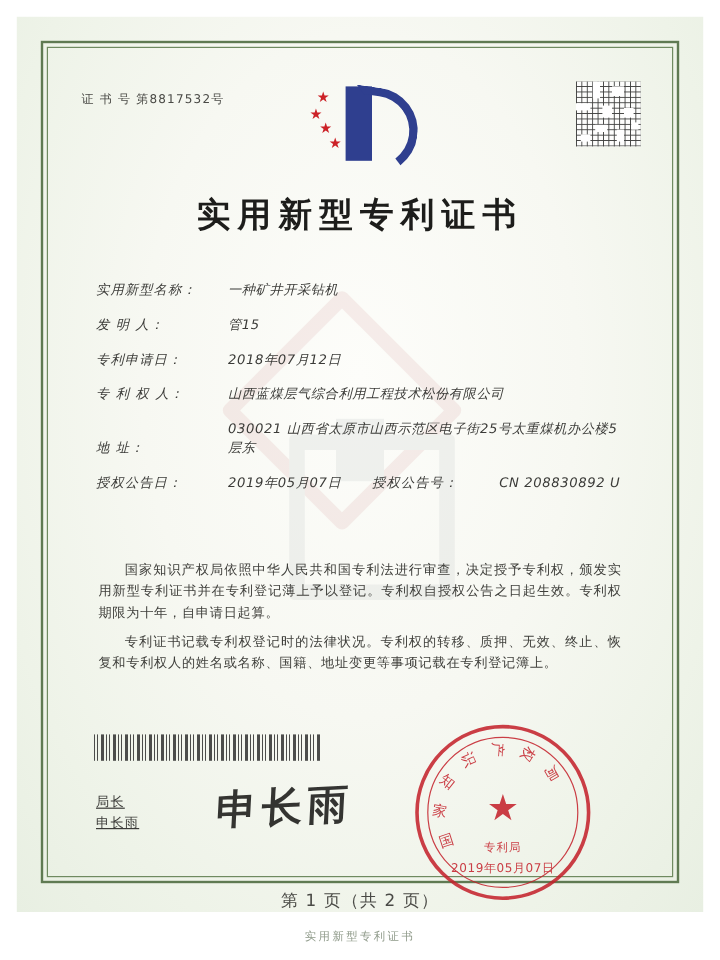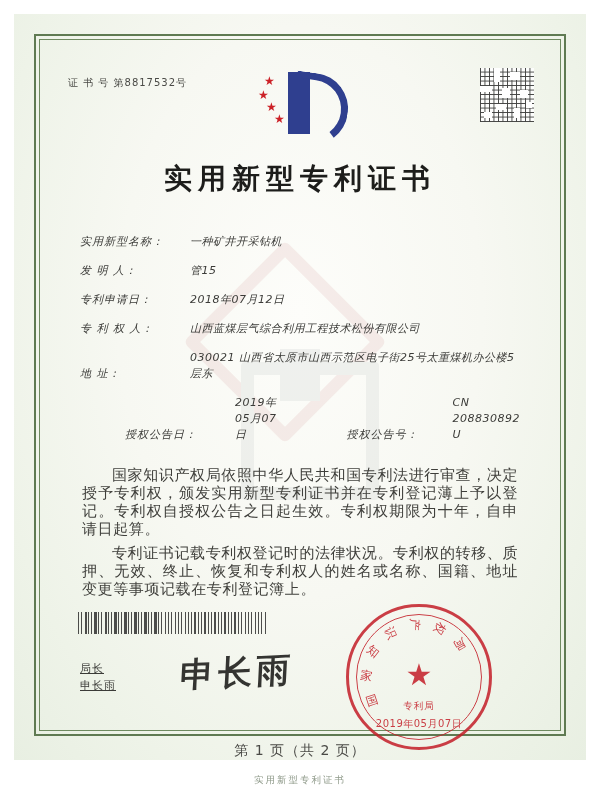--- a/index.html
+++ b/index.html
@@ -210,29 +210,29 @@
     width: 92px;
     flex: 0 0 92px;
     letter-spacing: 1px;
     white-space: nowrap;
   }
   .field-value {
     flex: 1;
     letter-spacing: 0.5px;
     margin-left: 18px;
   }
-  .field-row-2col .field-label { width: 92px; flex: 0 0 92px; margin-left: 45px; }
+  .field-row-2col .field-label { width: 92px; flex: 0 0 92px; }
   .field-row-2col .c2-label { width: 88px; flex: 0 0 88px; padding-left: 16px; }
 
   .body-text {
     position: absolute;
     left: 82px;
     top: 466px;
     width: 436px;
-    font-size: 15px;
+    font-size: 11px;
     line-height: 18px;
     color: #3f3f3b;
     text-align: justify;
     letter-spacing: 0.6px;
   }
   .body-text p { margin: 0 0 6px 0; text-indent: 2em; }
 
   
   .barcode {
     position: absolute;

